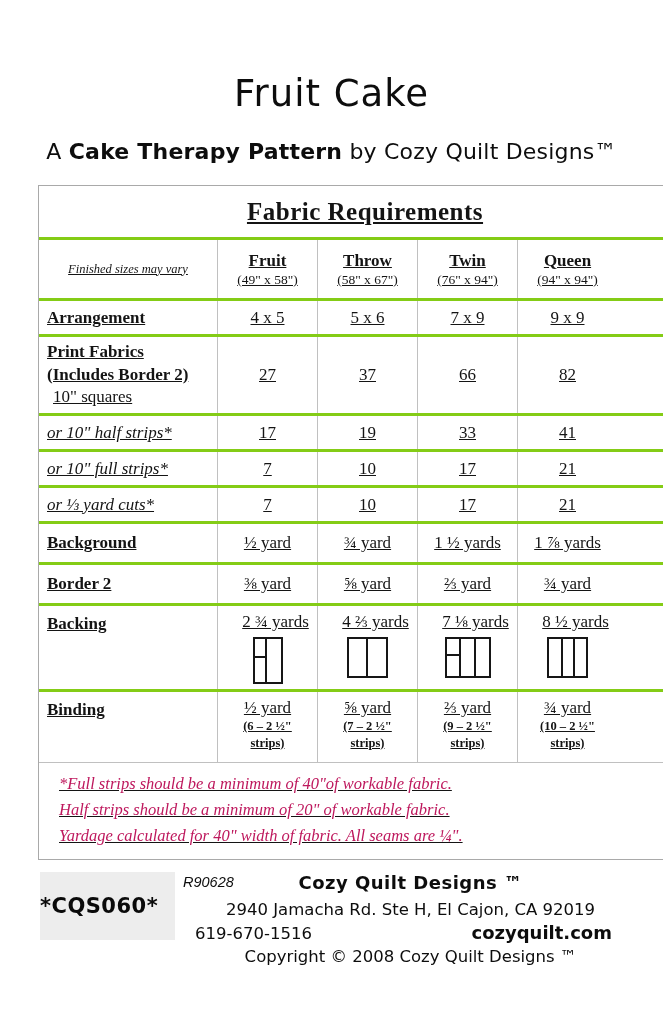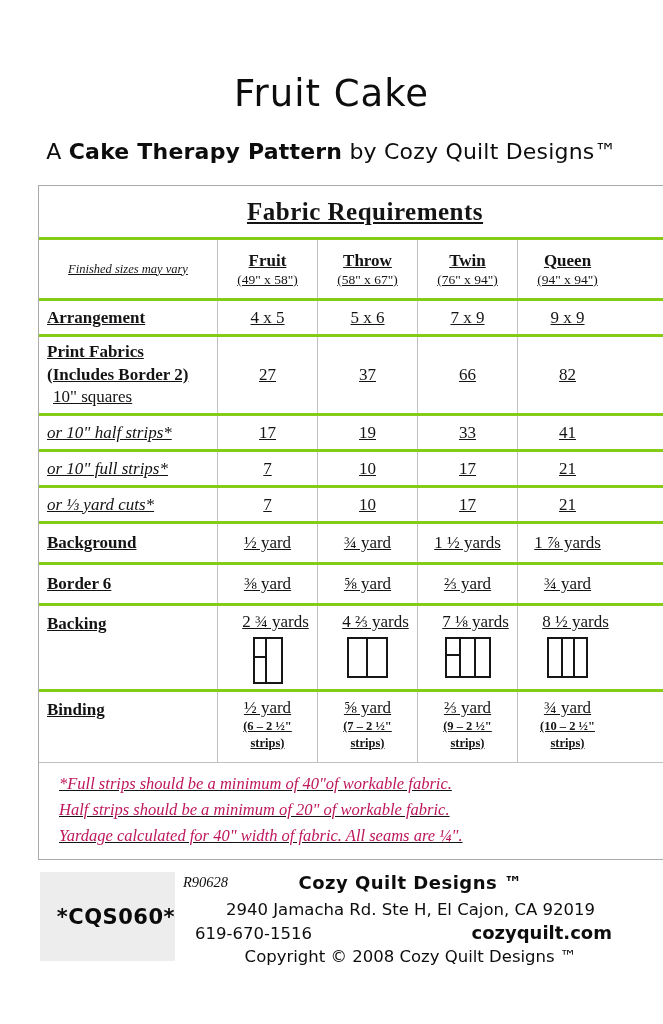--- a/index.html
+++ b/index.html
@@ -63,32 +63,32 @@
   
   .t-foot {
     border-top:1px solid #c0c0c0;
     padding:8px 10px 10px 20px;
     font-style:italic; font-size:16.5px; line-height:1.57; color:#be185d;
   }
 
   
   .footer { position:absolute; left:40px; top:872px; width:600px; display:flex; }
   .sku-box {
-    width:135px; height:89px; background:#ededed; flex:0 0 135px;
-    display:flex; align-items:center; justify-content:flex-end;
+    width:135px; height:68px; background:#ededed; flex:0 0 135px;
+    display:flex; align-items:center; justify-content:flex-start;
   }
   .sku-text {
     font-family:"DejaVu Sans","Liberation Sans",sans-serif;
     font-weight:700; font-size:21px; letter-spacing:0.5px; color:#0a0a0a;
   }
   .footer-right { flex:1; padding-left:6px; font-family:"DejaVu Sans","Liberation Sans",sans-serif; color:#0d0d0d; }
   .f-line1 { position:relative; height:24px; }
   .f-ref {
     position:absolute; left:2px; top:2px;
-    font-family:Liberation Serif, serif;
+    font-family:Liberation Sans, sans-serif;
     font-style:italic; font-size:14.5px;
   }
   .f-brand { text-align:center; font-size:18px; font-weight:700; letter-spacing:0.5px; }
   .f-address { text-align:center; font-size:16.5px; margin-top:4px; }
   .f-line3 { display:flex; justify-content:space-between; padding:3px 28px 0 14px; align-items:baseline; }
   .f-phone { font-size:16.5px; }
   .f-web { font-size:18px; font-weight:700; }
   .f-copy { text-align:center; font-size:16.5px; margin-top:4px; }
 </style>
 </head>
@@ -181,21 +181,21 @@
 
   <div class="t-row row-bg">
     <div class="cell lbl">Background</div>
     <div class="cell val">½ yard</div>
     <div class="cell val">¾ yard</div>
     <div class="cell val">1 ½ yards</div>
     <div class="cell val">1 ⅞ yards</div>
   </div>
 
   <div class="t-row row-b1">
-    <div class="cell lbl">Border 6</div>
+    <div class="cell lbl">Border 2</div>
     <div class="cell val">⅜ yard</div>
     <div class="cell val">⅝ yard</div>
     <div class="cell val">⅔ yard</div>
     <div class="cell val">¾ yard</div>
   </div>
 
   <div class="t-row row-backing">
     <div class="cell lbl top-align">Backing</div>
     <div class="cell stack">
       <div class="back-val">2 ¾ yards</div>

